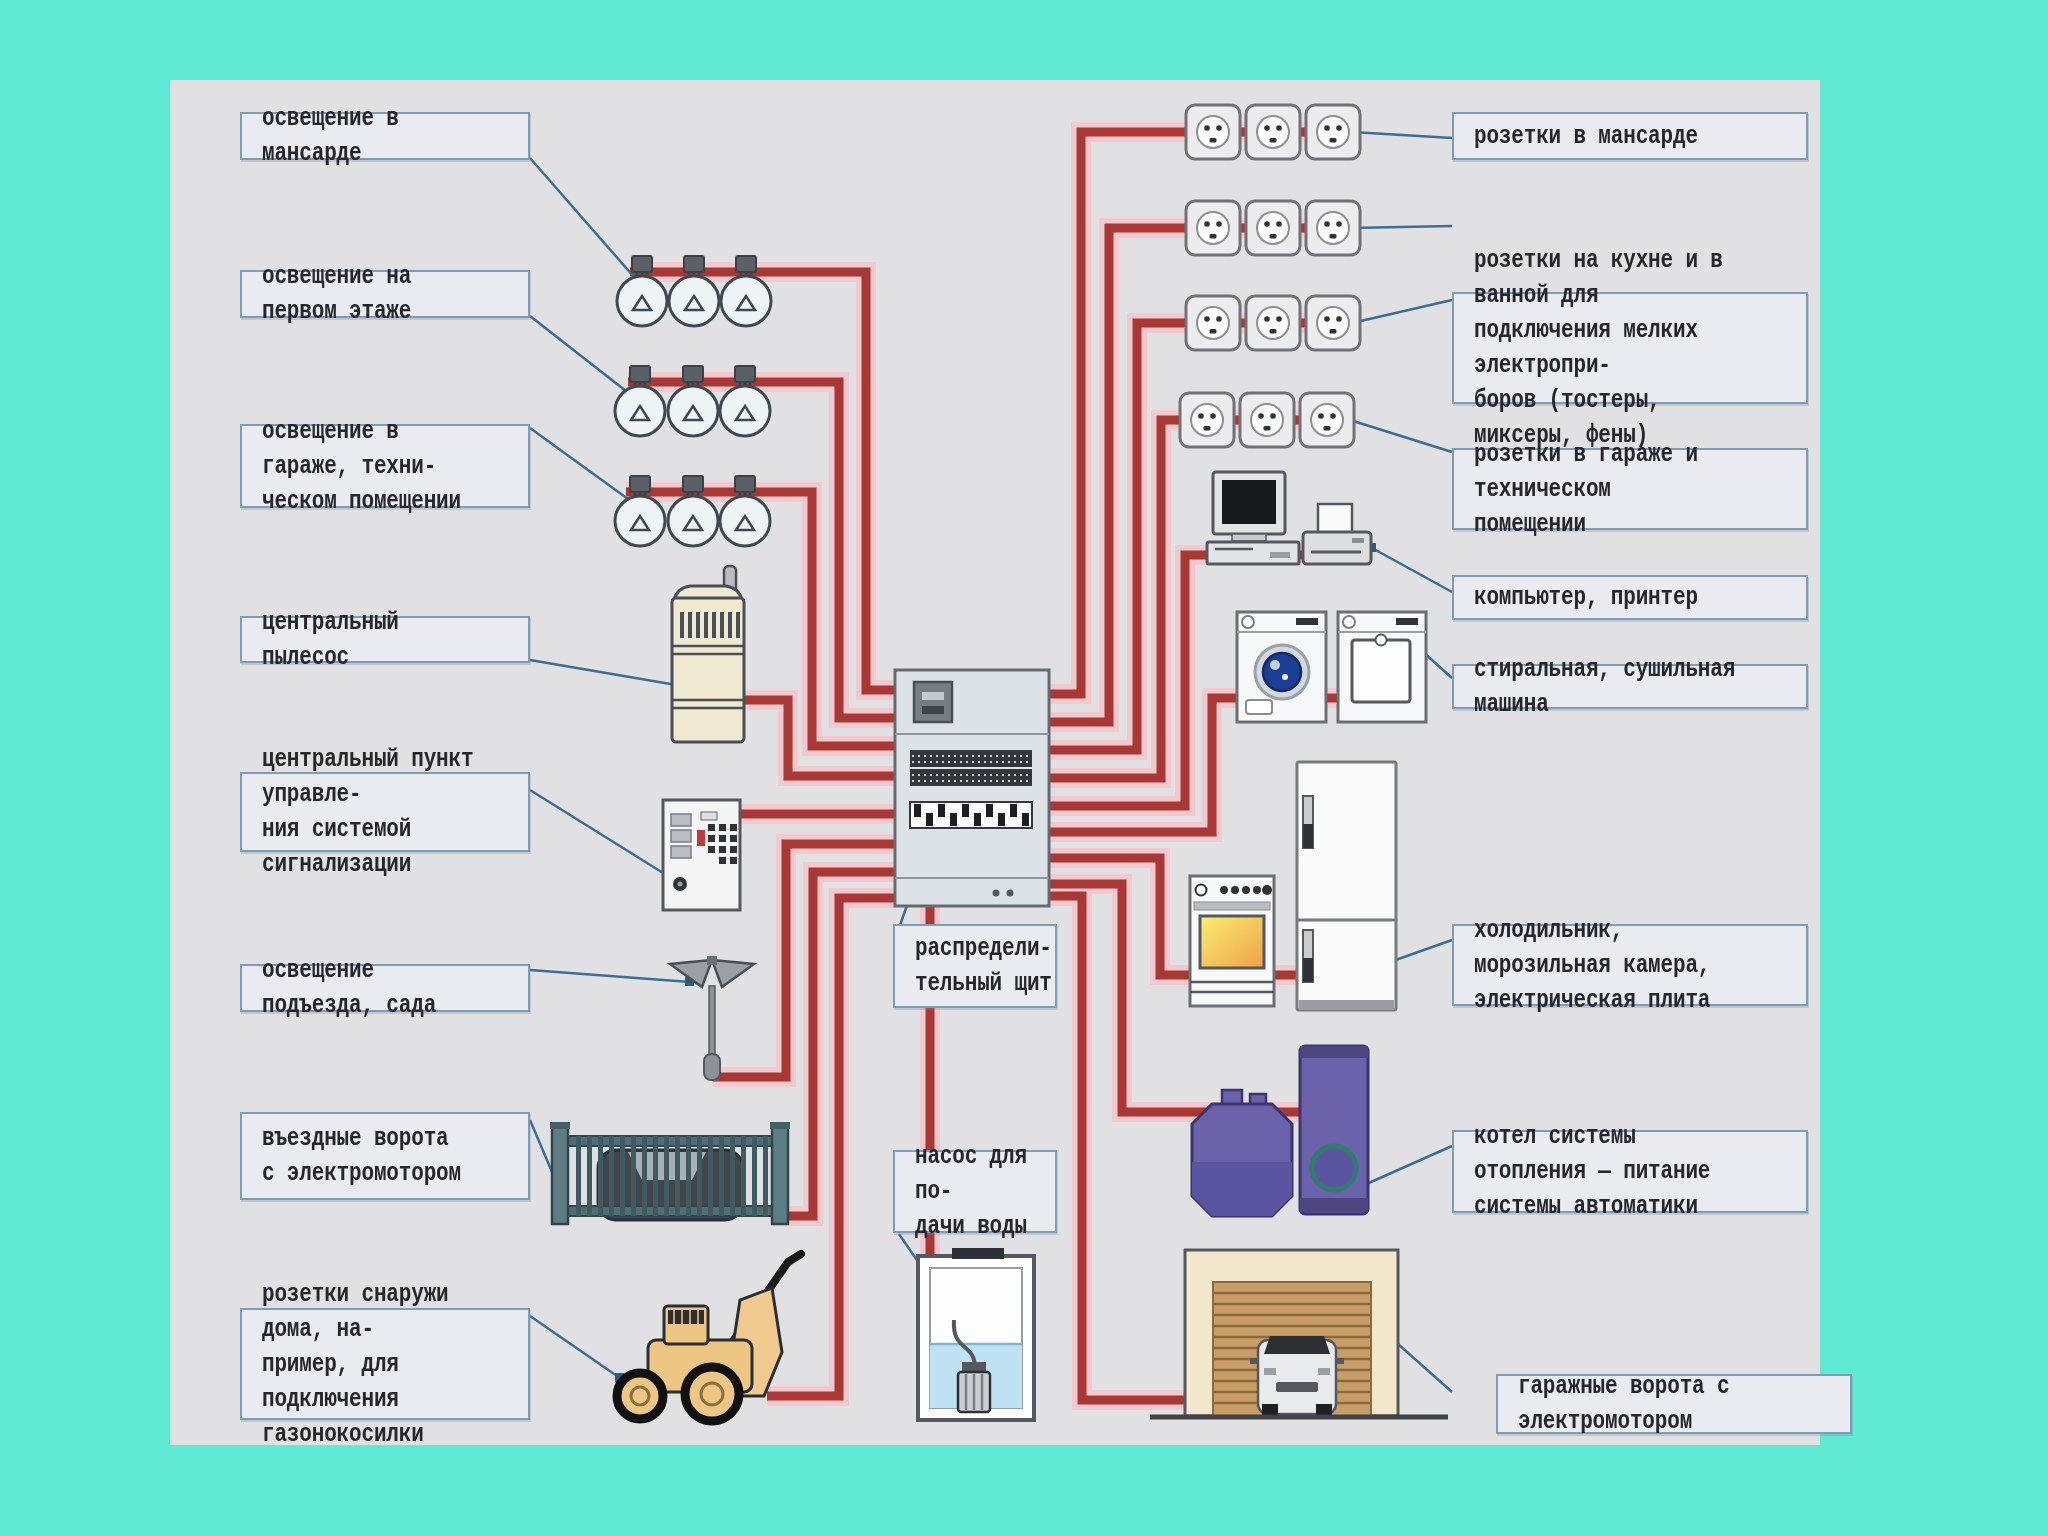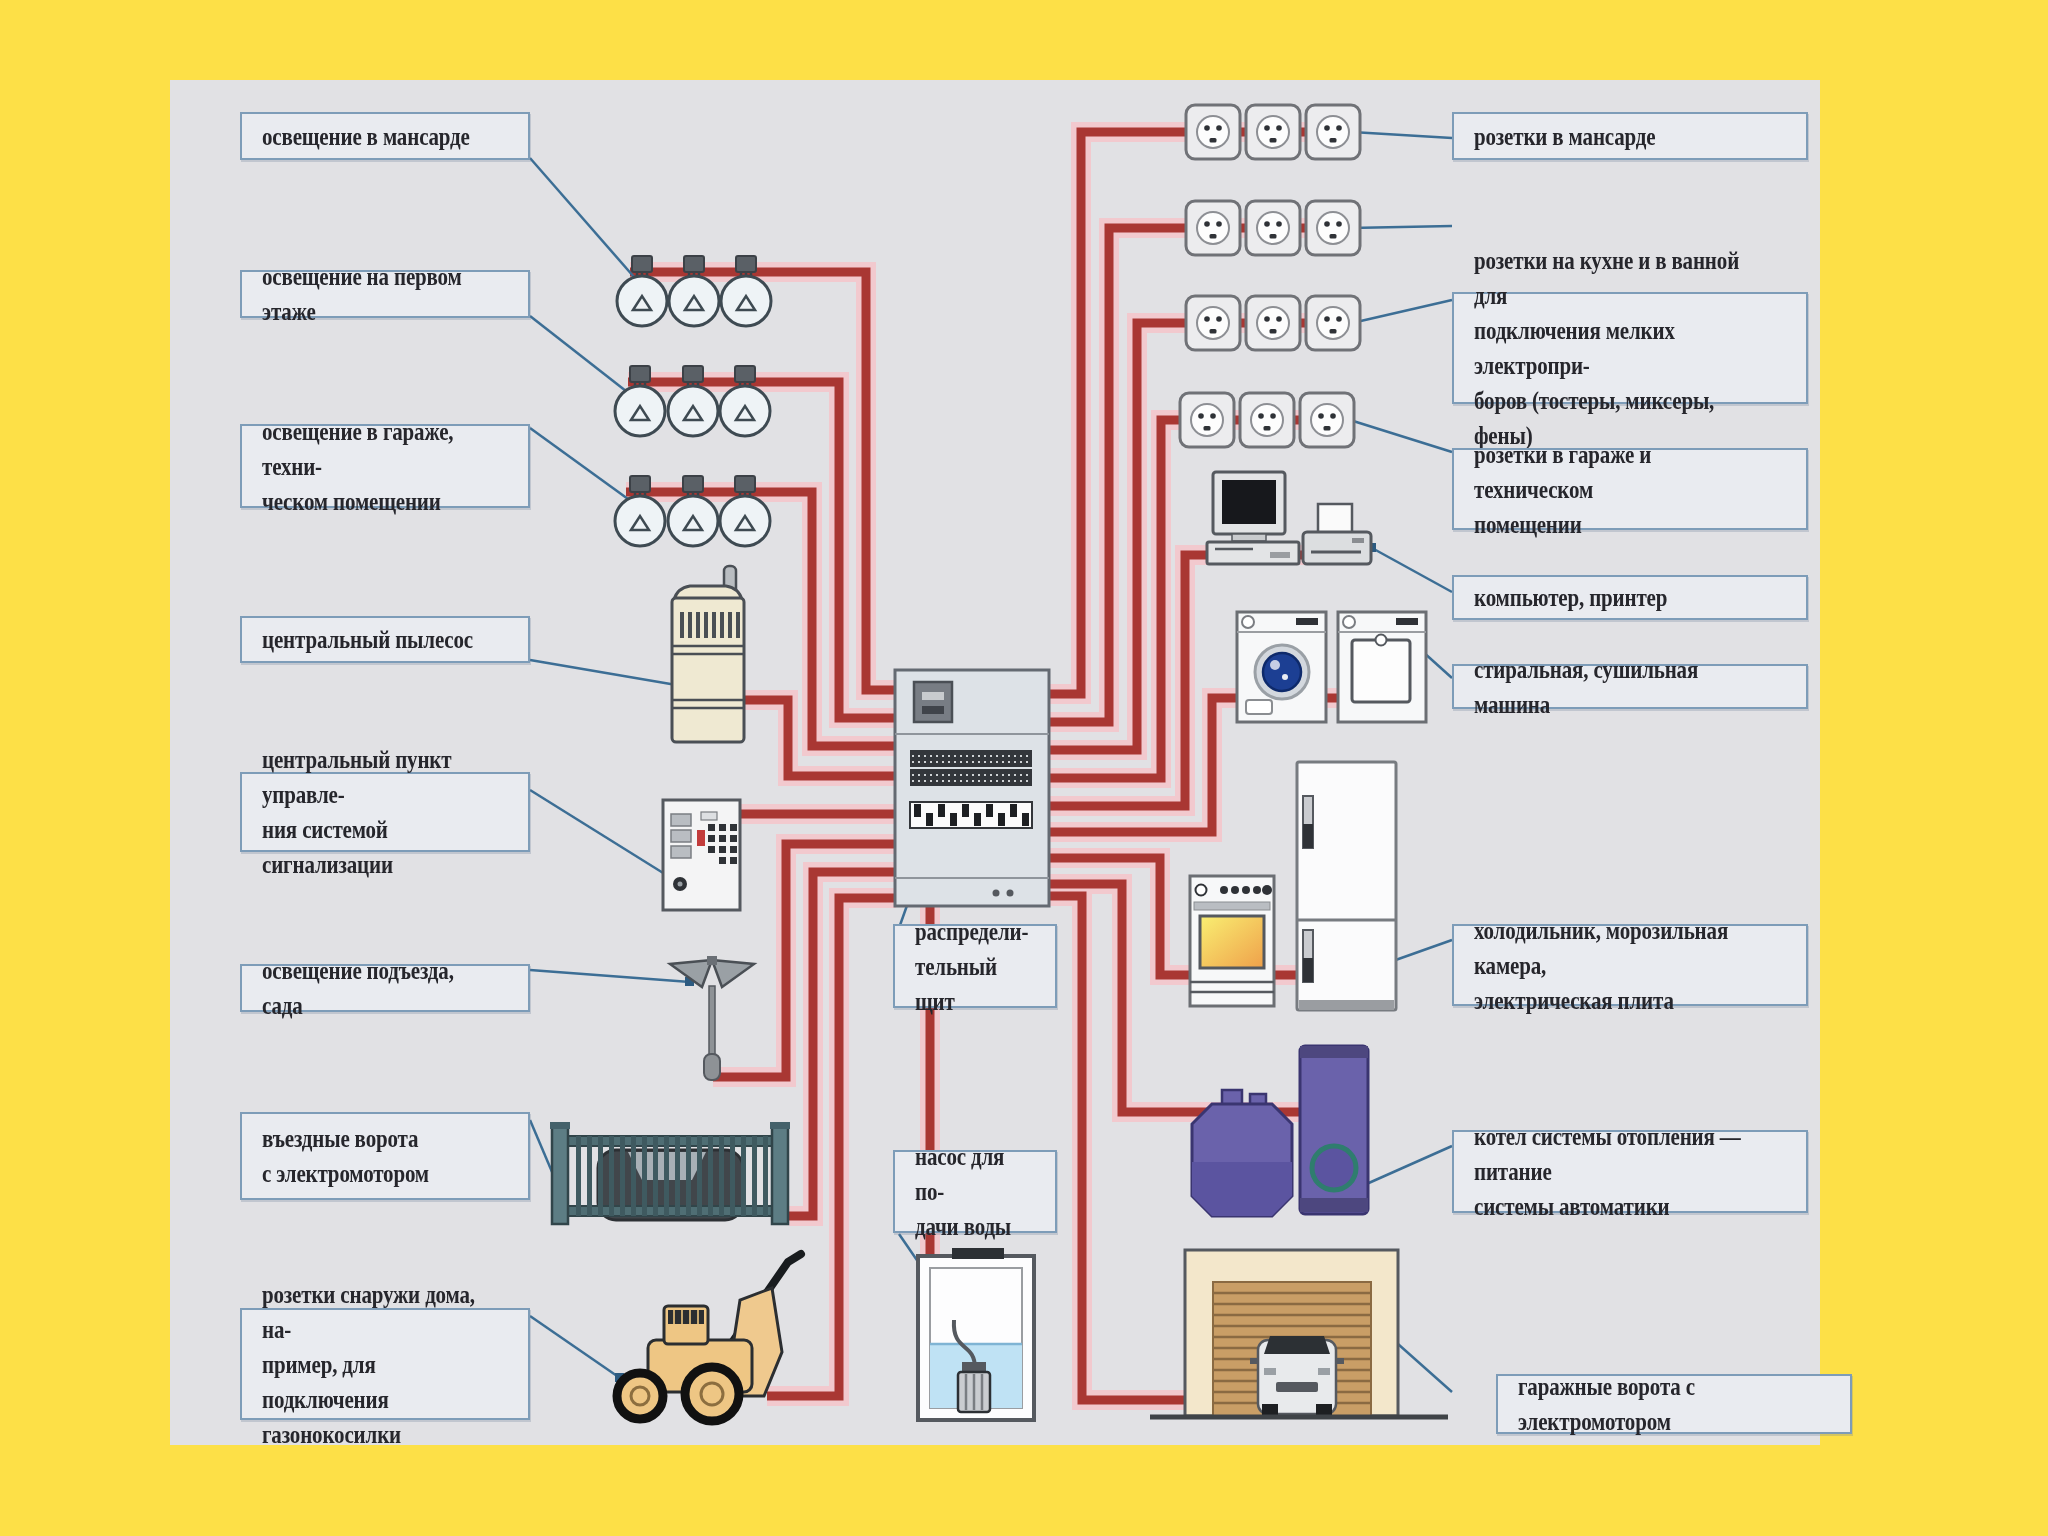--- a/index.html
+++ b/index.html
@@ -1,17 +1,17 @@
 <!DOCTYPE html>
 <html><head>
 <meta charset="utf-8">
 <style>
   html,body{margin:0;padding:0;background:#000;}
-  .stage{position:relative;width:2048px;height:1536px;background:#fde047;overflow:hidden;
-         font-family:Liberation Serif, serif;}
+  .stage{position:relative;width:2048px;height:1536px;background:#5eead4;overflow:hidden;
+         font-family:Liberation Mono, monospace;}
   .canvas{position:absolute;left:170px;top:80px;width:1650px;height:1365px;background:#e1e1e4;}
   svg.layer{position:absolute;left:0;top:0;}
   .label{position:absolute;box-sizing:border-box;border:2px solid #7d9cb8;background:#e9ebf0;
          display:flex;align-items:center;padding-left:20px;
          box-shadow:1px 2px 0 rgba(110,130,155,.28);}
   .label .t{font-size:25px;font-weight:700;color:#26262c;line-height:35px;white-space:pre-line;
             transform:scaleX(0.84);transform-origin:0 50%;letter-spacing:-0.2px;}
 </style>
 </head>
 <body>

